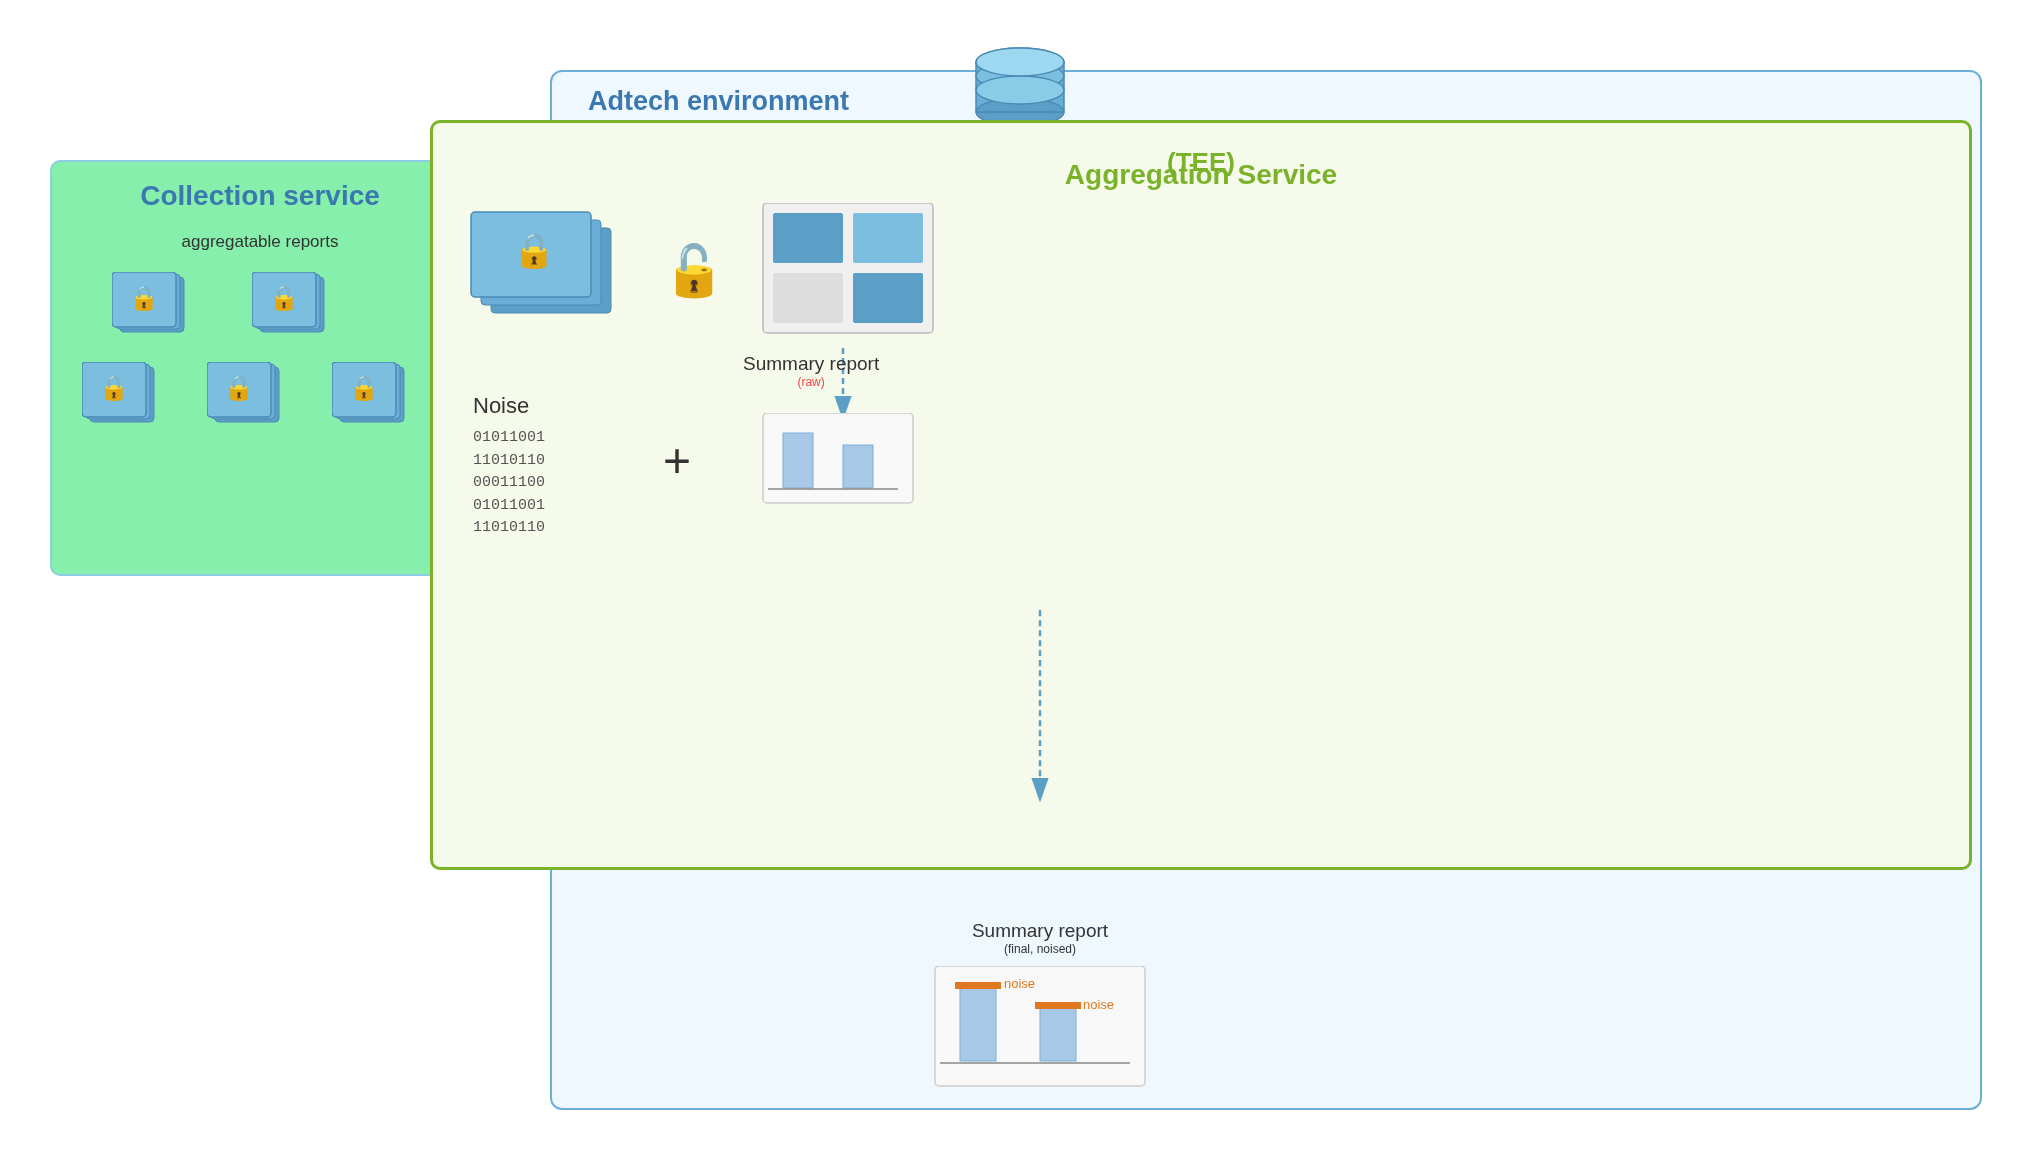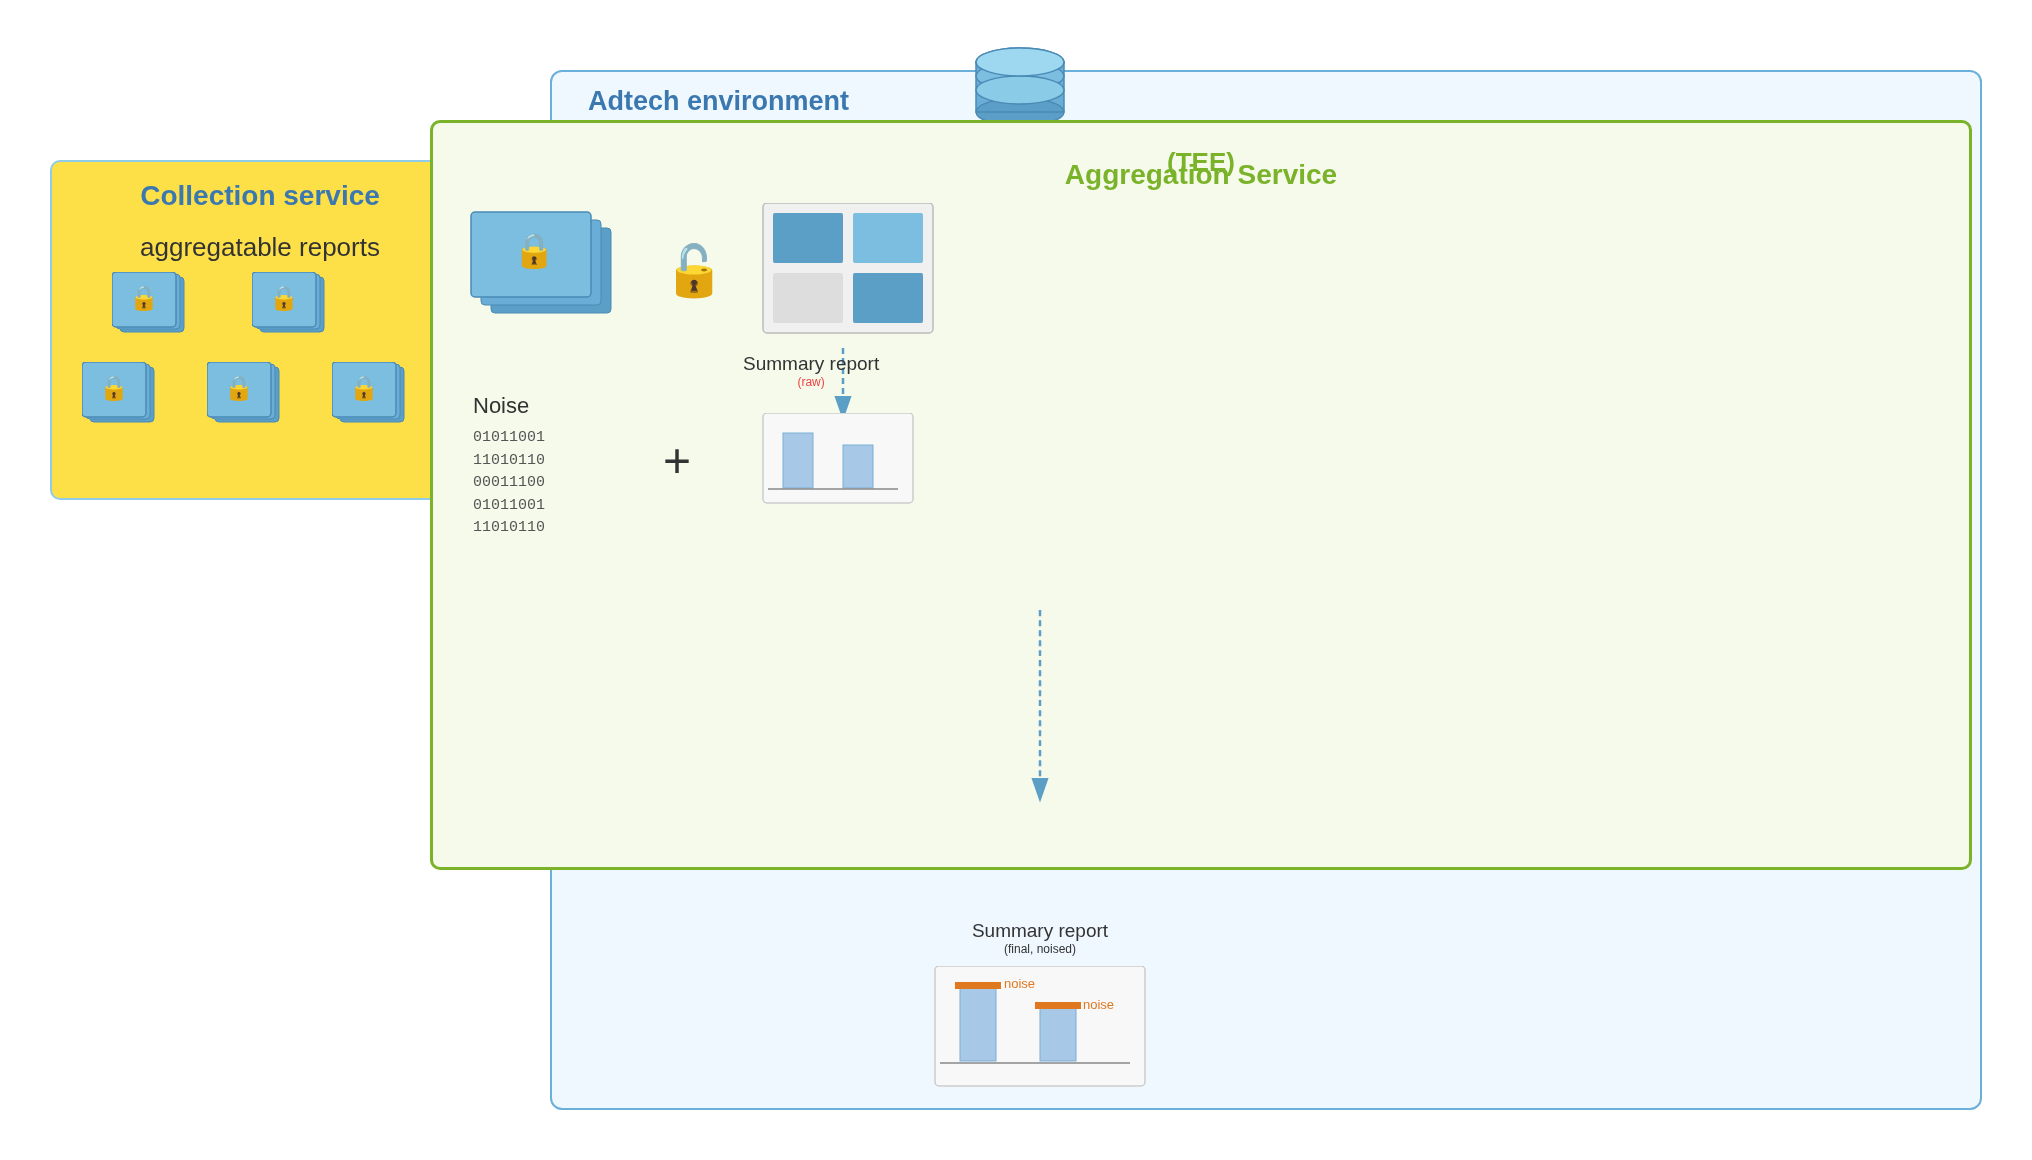--- a/index.html
+++ b/index.html
@@ -40,43 +40,43 @@
       font-weight: bold;
       color: #3b78b0;
     }
 
     
     .collection-service {
       position: absolute;
       top: 130px;
       left: 20px;
       width: 420px;
-      height: 340px;
+      height: 416px;
       border: 2.5px solid #90cce8;
       border-radius: 10px;
-      background: #fde047;
+      background: #86efac;
     }
 
     .collection-label {
       position: absolute;
       top: 18px;
       left: 50%;
       transform: translateX(-50%);
       font-size: 28px;
       font-weight: bold;
       color: #3b78b0;
       white-space: nowrap;
     }
 
     .aggregatable-text {
       position: absolute;
       top: 70px;
       left: 50%;
       transform: translateX(-50%);
-      font-size: 26px;
+      font-size: 17px;
       color: #333;
       white-space: nowrap;
     }
 
     
     .agg-service-tee {
       position: absolute;
       top: 90px;
       left: 400px;
       right: 30px;

